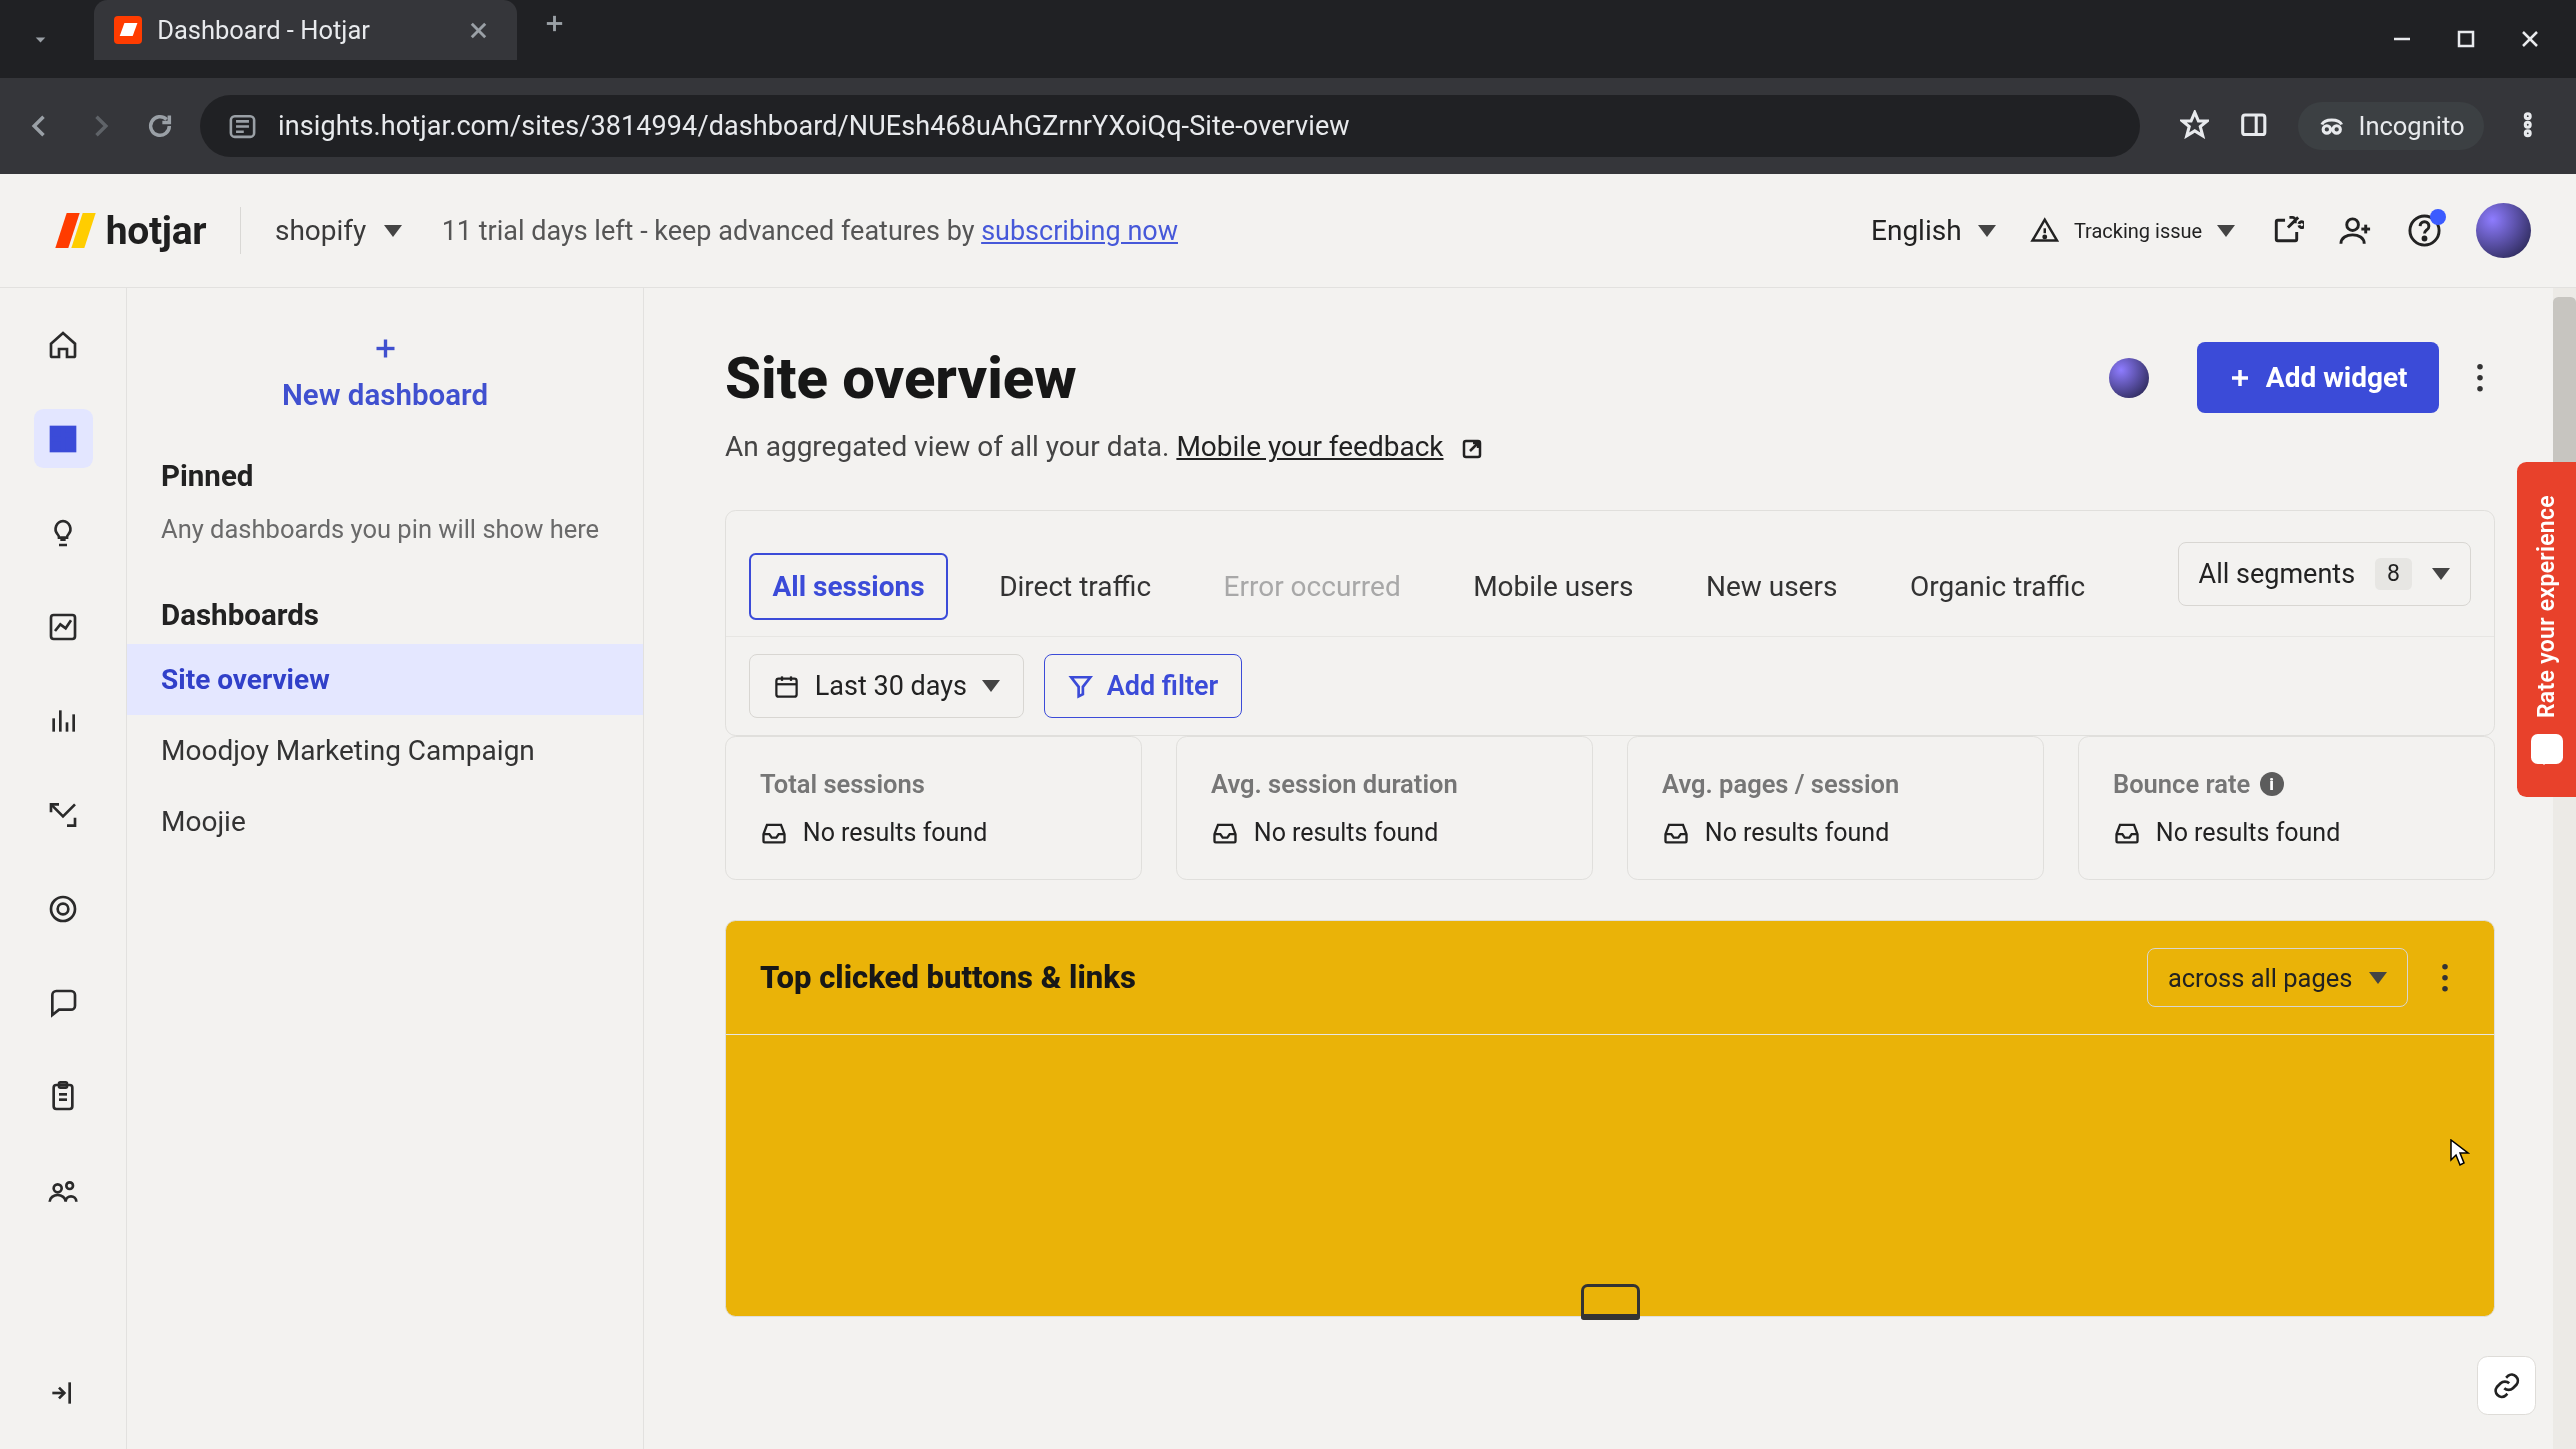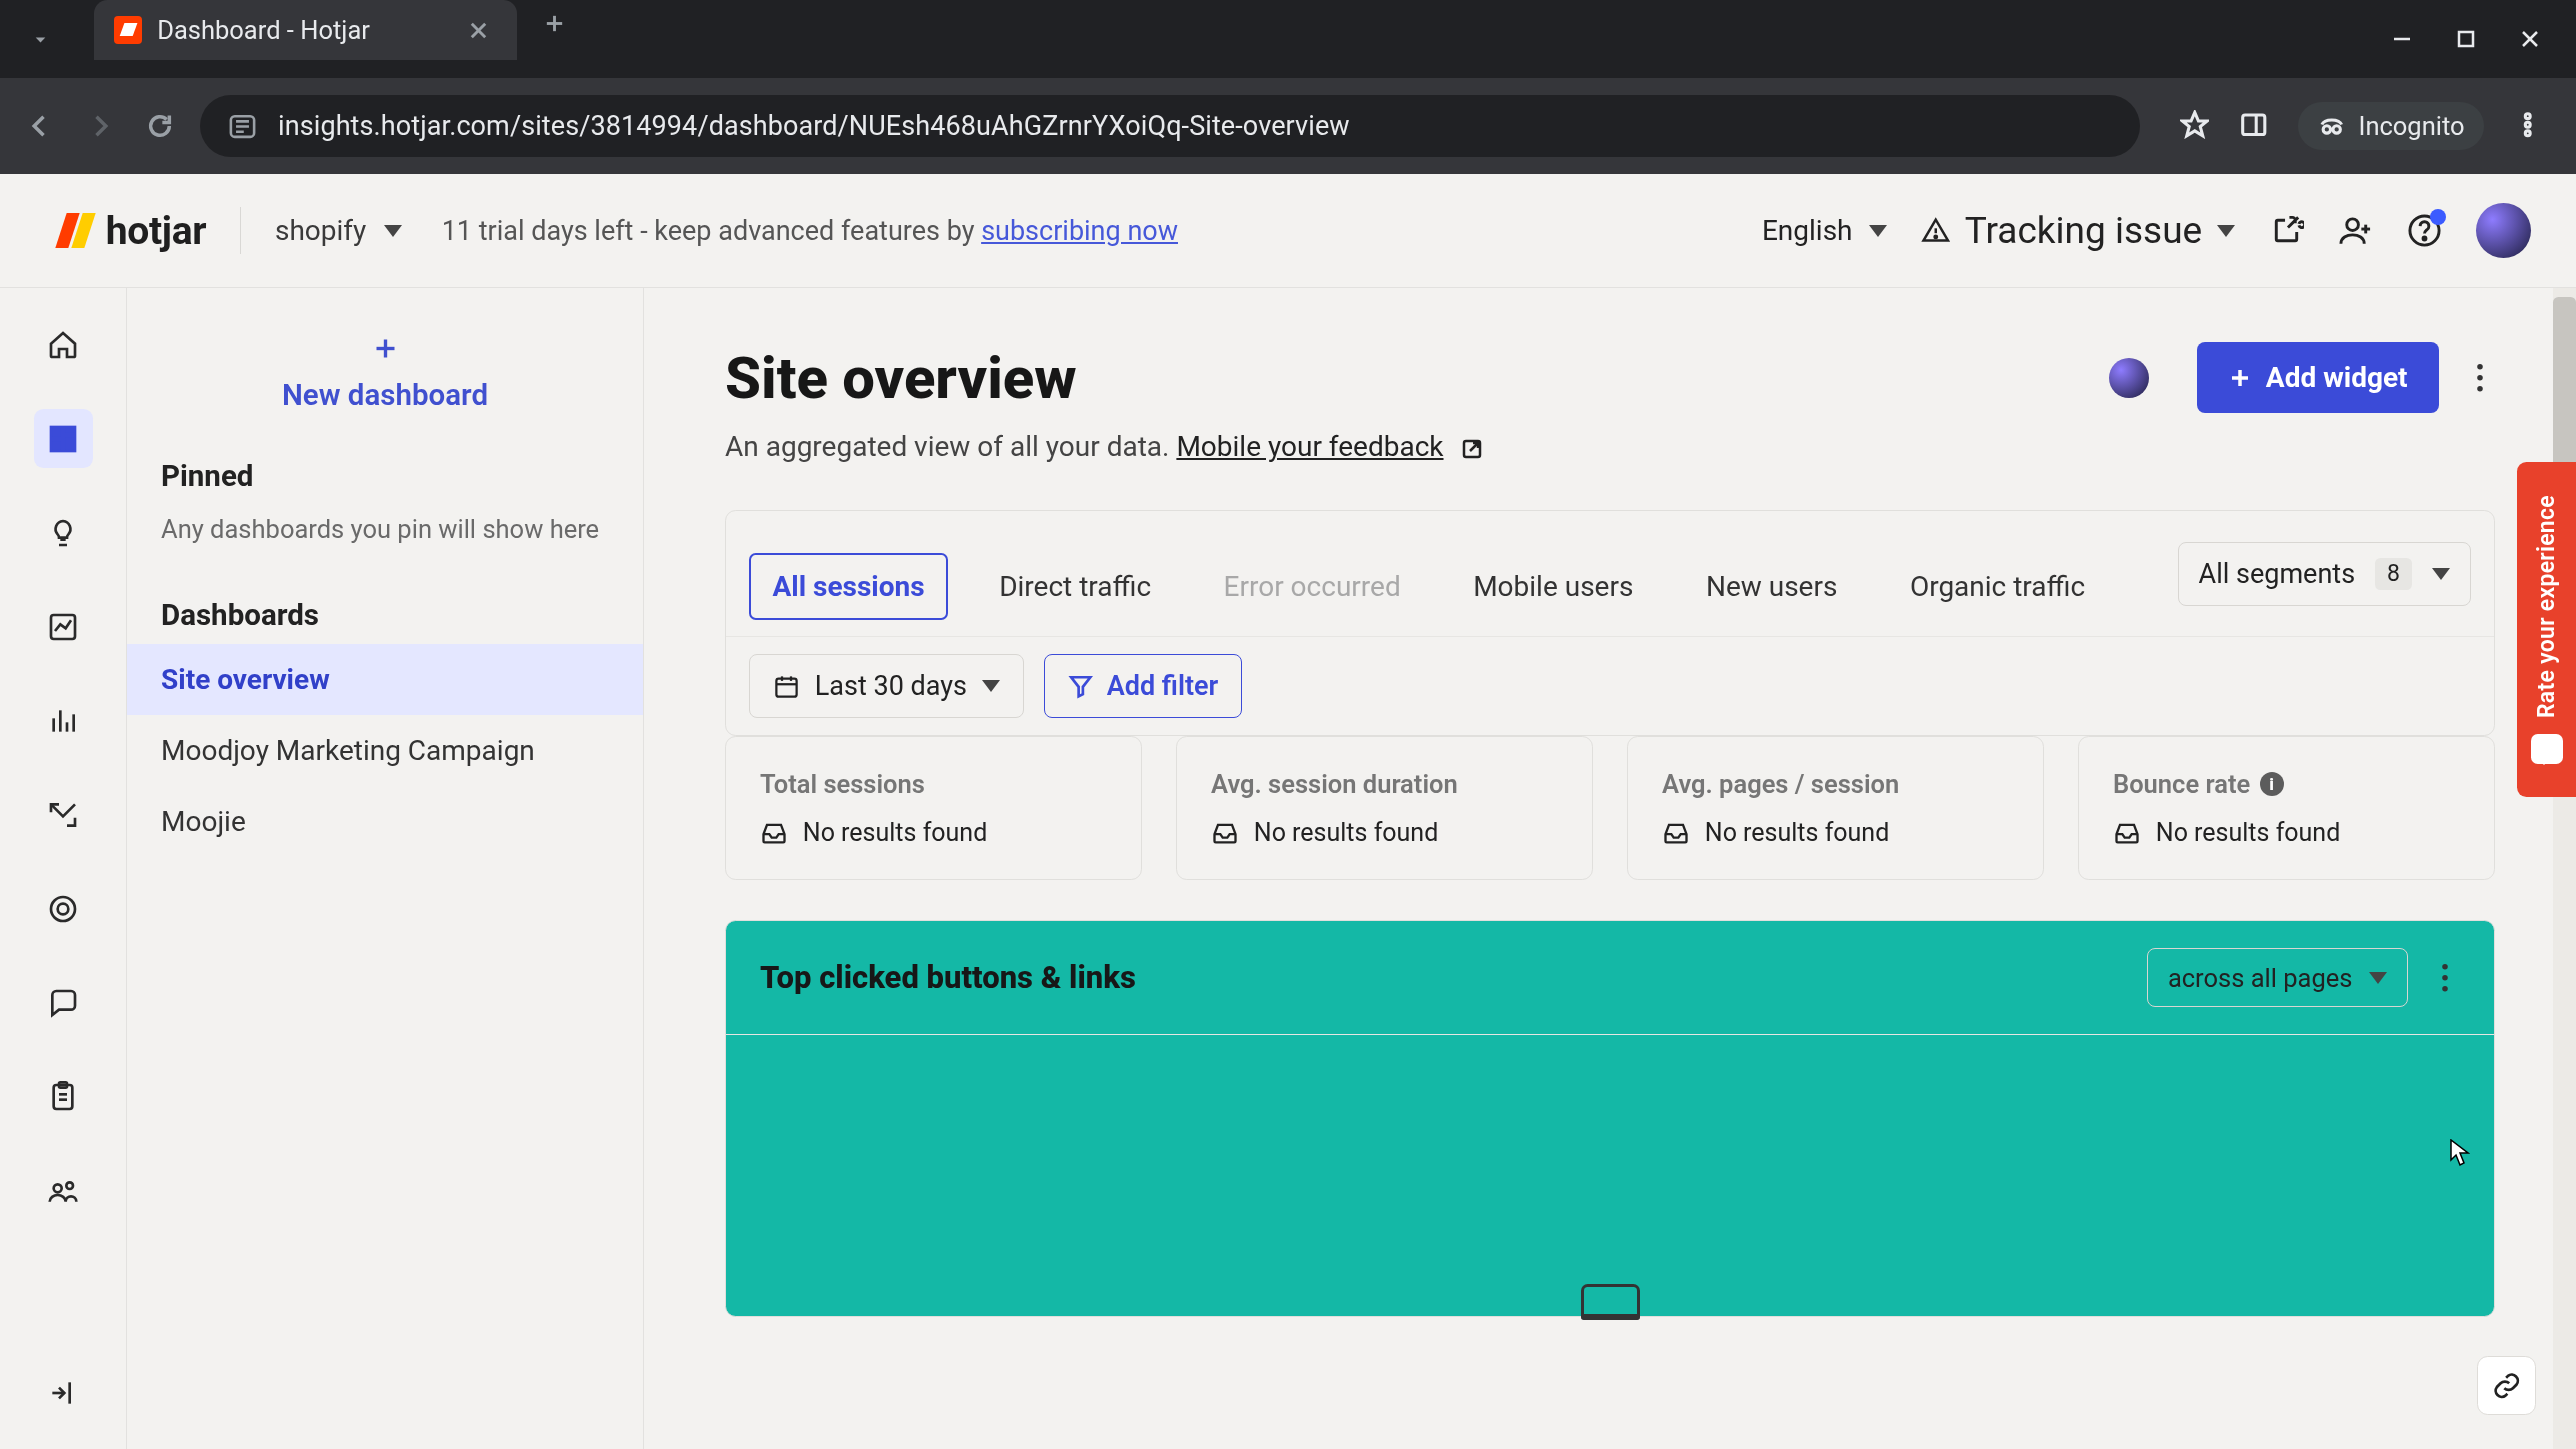--- a/index.html
+++ b/index.html
@@ -43,21 +43,21 @@
 .logo-mark::before { left: 1.3px; background:#ff3c00; }
 .logo-mark::after { left: 17.4px; background:#ffcd00; }
 .logo-text { font-size: 39px; font-weight: 700; color: #1f1f1f; letter-spacing: -0.3px; }
 .vseparator { width:0.7px; height: 47px; background:#d9d8d5; margin: 0 34px; }
 .site-switch { display:flex; align-items:center; gap: 17.4px; color:#3a3a3a; font-size: 28px; }
 .trial { font-size: 27px; color: #555; margin-left: 40px; }
 .trial a { color: #4658d9; text-decoration: underline; }
 .hdr-spacer { flex:1; }
 .hdr-right { display:flex; align-items:center; gap: 34px; }
 .lang { display:flex; align-items:center; gap: 16px; font-size: 28px; color:#222; }
-.tracking { display:flex; align-items:center; gap: 14.8px; font-size: 37px; color:#222; }
+.tracking { display:flex; align-items:center; gap: 14.8px; font-size: 20px; color:#222; }
 .tracking .warn { width: 29.5px; height: 29.5px; }
 .hdr-icon { width: 35px; height: 35px; display:flex; align-items:center; justify-content:center; position:relative; }
 .hdr-icon svg { width: 35px; height: 35px; stroke:#222; fill:none; stroke-width:2; }
 .help-badge::after { content:""; position:absolute; top:-4px; right:-4px; width:16px; height:16px; background:#3b5bff; border-radius:50%; }
 .avatar { width: 55px; height: 55px; border-radius: 50%; background: radial-gradient(circle at 30% 30%, #8e7cff, #1b1b3b); }
 
 
 .body { display:flex; height: calc(100% - 114px); }
 
 
@@ -108,21 +108,21 @@
 
 
 .metrics { display:grid; grid-template-columns: repeat(4, 1fr); gap: 34px; }
 .metric { border:0.7px solid #e0dfdc; border-radius: 10.7px; padding: 32px 34px; background:#f3f2f0; }
 .metric-label { font-size: 25.5px; color:#767676; font-weight: 600; display:flex; align-items:center; gap:9.4px; }
 .metric-label .info { width:24px; height:24px; border-radius:50%; background:#5c5c5c; color:#fff; display:inline-flex; align-items:center; justify-content:center; font-size:17.4px; font-weight:800; }
 .metric-value { display:flex; align-items:center; gap: 14.8px; font-size: 25px; color:#222; margin-top: 19px; }
 .metric-value svg { width: 28px; height: 28px; stroke:#222; fill:none; stroke-width:2; }
 
 
-.widget { border:0.7px solid #e0dfdc; border-radius: 10.7px; margin-top: 40px; background:#14b8a6; }
+.widget { border:0.7px solid #e0dfdc; border-radius: 10.7px; margin-top: 40px; background:#eab308; }
 .widget-head { display:flex; align-items:center; padding: 27px 34px; }
 .widget-title { font-size: 31px; font-weight: 800; color:#171717; }
 .widget-head-right { margin-left:auto; display:flex; align-items:center; gap: 23px; }
 .scope-pill { display:flex; align-items:center; gap: 16px; border:1.3px solid #d8d6d2; border-radius: 8px; padding: 13.4px 20px; font-size: 25.5px; color:#222; }
 .widget-body { height: 282px; border-top:0.7px solid #e7e6e3; display:flex; align-items:flex-end; justify-content:center; }
 .empty-illus { width: 59px; height: 36px; border: 3.4px solid #333; border-radius: 6.7px 6.7px 2.7px 2.7px; border-bottom-width: 6.7px; margin-bottom: -4px; }
 
 
 .feedback-tab { position:absolute; right:0; top: 288px; width: 59px; height: 335px; background:#e8412b; color:#fff; border-radius: 9.4px 0 0 9.4px; display:flex; flex-direction:column; align-items:center; justify-content:center; gap: 16px; }
 .feedback-tab .txt { writing-mode: vertical-rl; transform: rotate(180deg); font-size: 23px; font-weight: 600; letter-spacing: 0.3px; }

